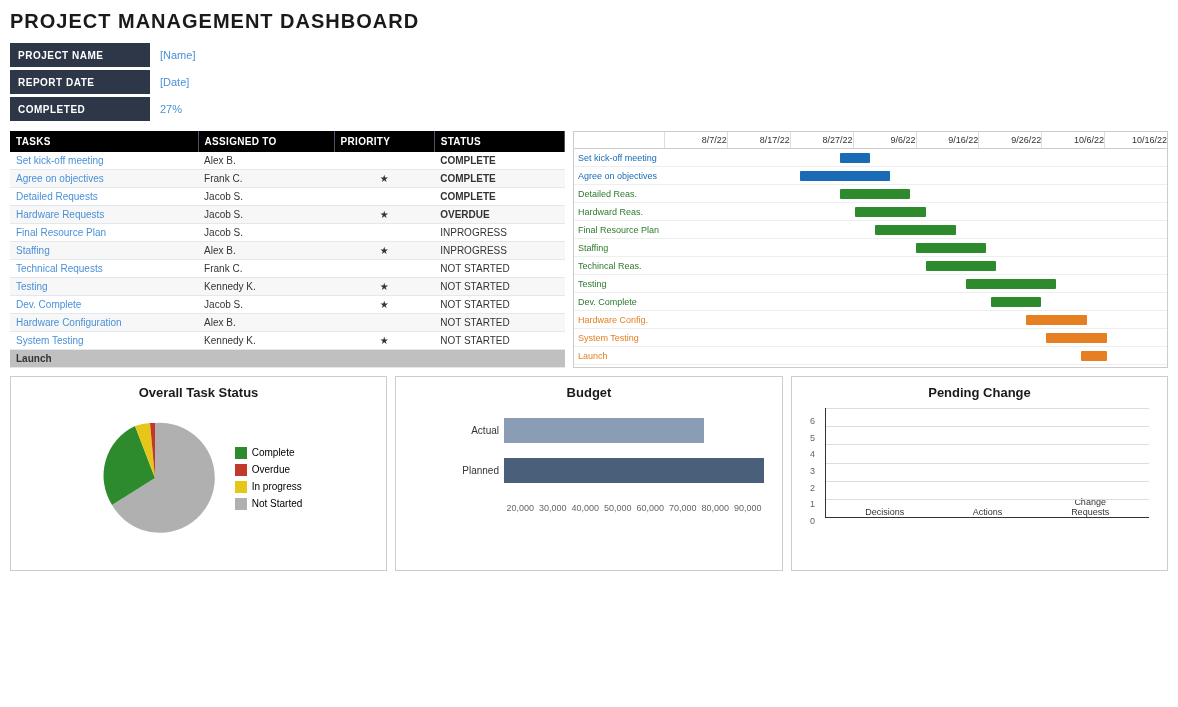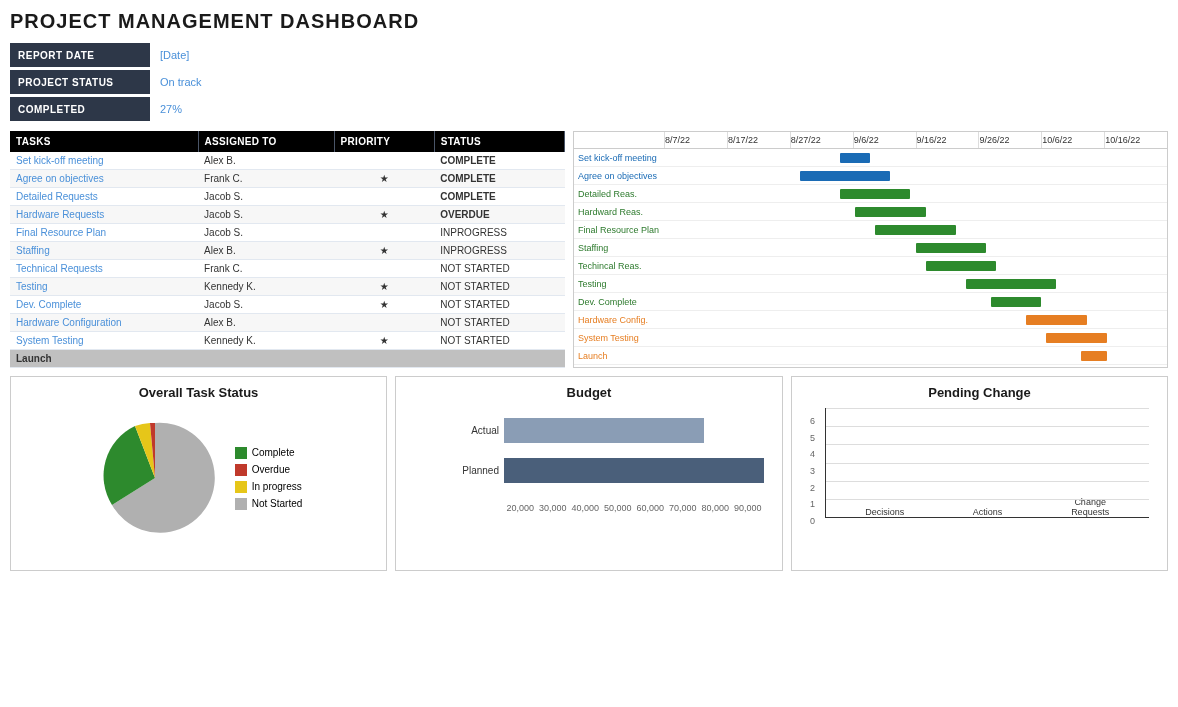--- a/index.html
+++ b/index.html
@@ -109,21 +109,21 @@
       flex-shrink: 0;
     }
 
     .gantt-dates {
       display: flex;
       flex: 1;
     }
 
     .gantt-date-col {
       flex: 1;
-      text-align: left;
+      text-align: right;
       font-size: 9px;
       color: #333;
       padding: 3px 0;
       border-left: 1px solid #ddd;
     }
 
     .gantt-row {
       display: flex;
       border-bottom: 1px solid #eee;
       height: 18px;
@@ -304,26 +304,26 @@
       border-top: 1px solid #ddd;
     }
   </style>
 </head>
 <body>
 
 <h1 class="dashboard-title">PROJECT MANAGEMENT DASHBOARD</h1>
 
 <div class="info-section">
   <div class="info-row">
+    <div class="info-label">PROJECT NAME</div>
+    <div class="info-value">[Name]</div>
+  </div>
+  <div class="info-row">
     <div class="info-label">REPORT DATE</div>
     <div class="info-value">[Date]</div>
-  </div>
-  <div class="info-row">
-    <div class="info-label">PROJECT STATUS</div>
-    <div class="info-value">On track</div>
   </div>
   <div class="info-row">
     <div class="info-label">COMPLETED</div>
     <div class="info-value">27%</div>
   </div>
 </div>
 
 <div class="main-content">
 
   <table class="tasks-table">

